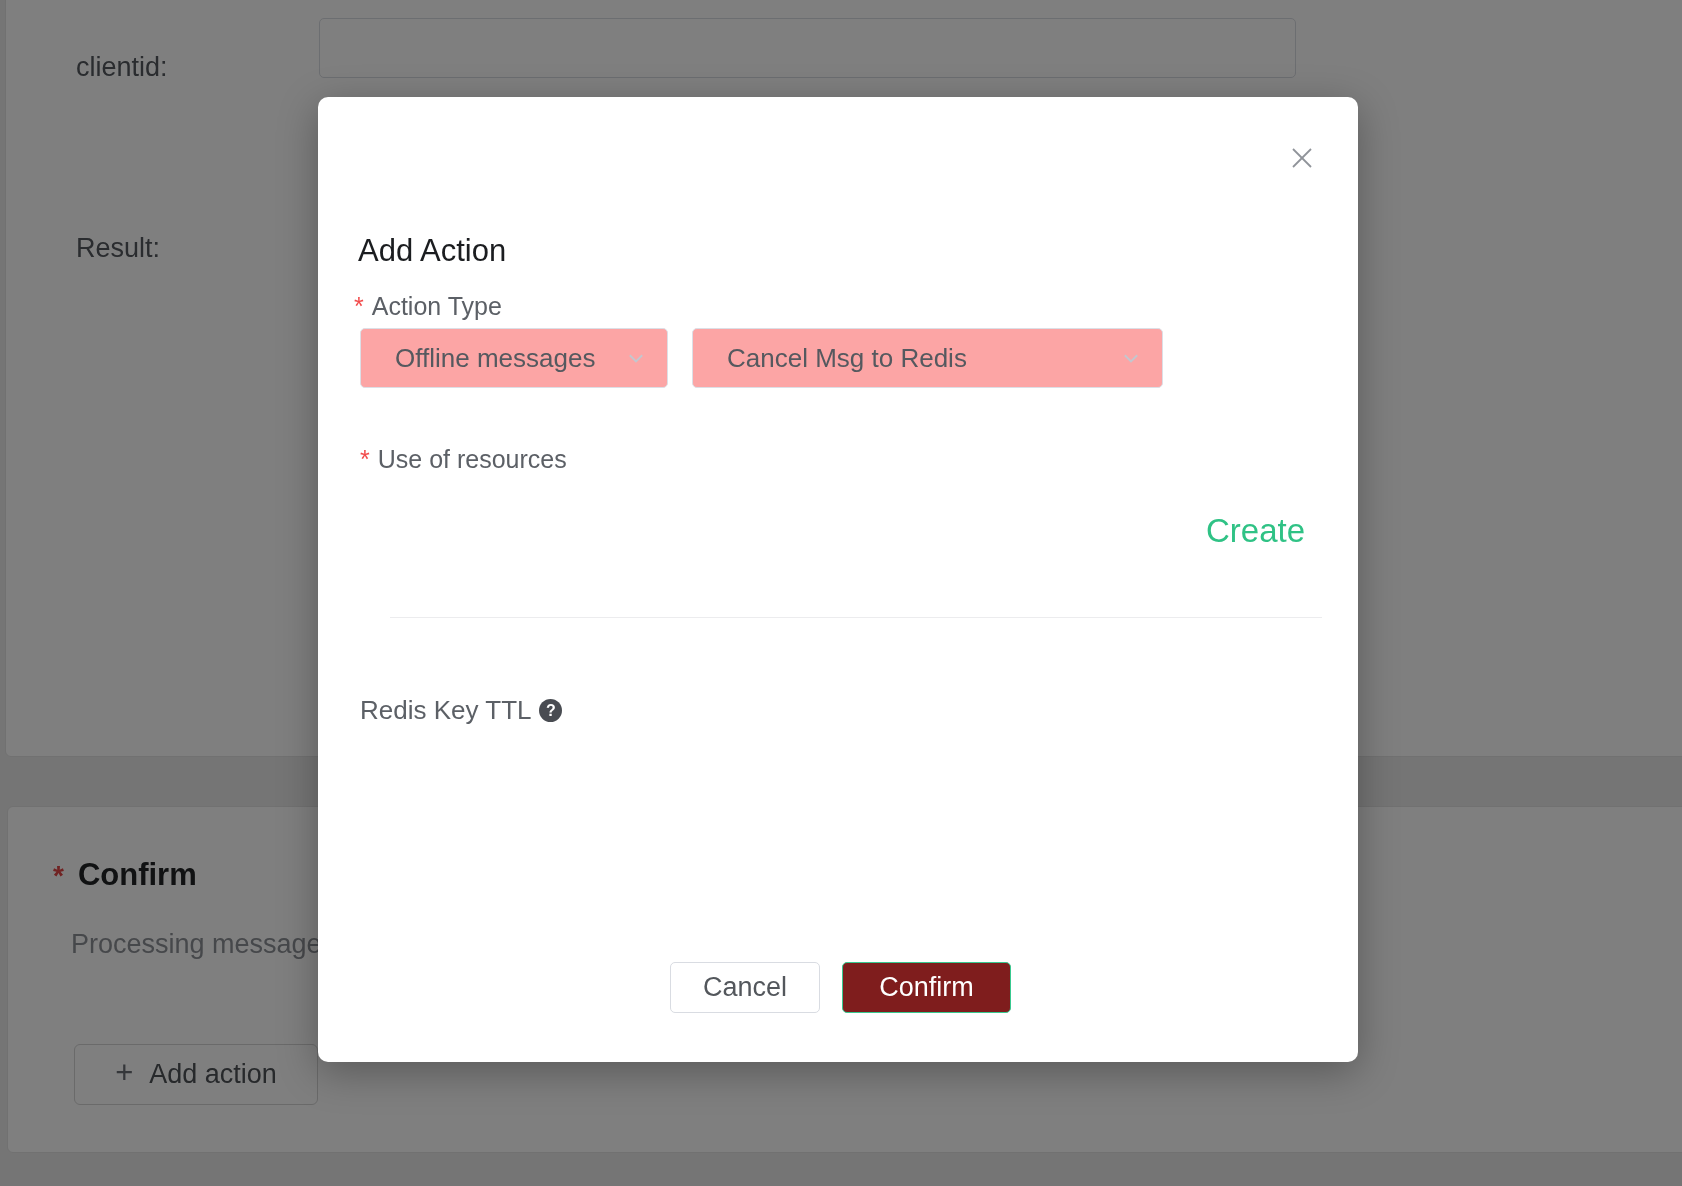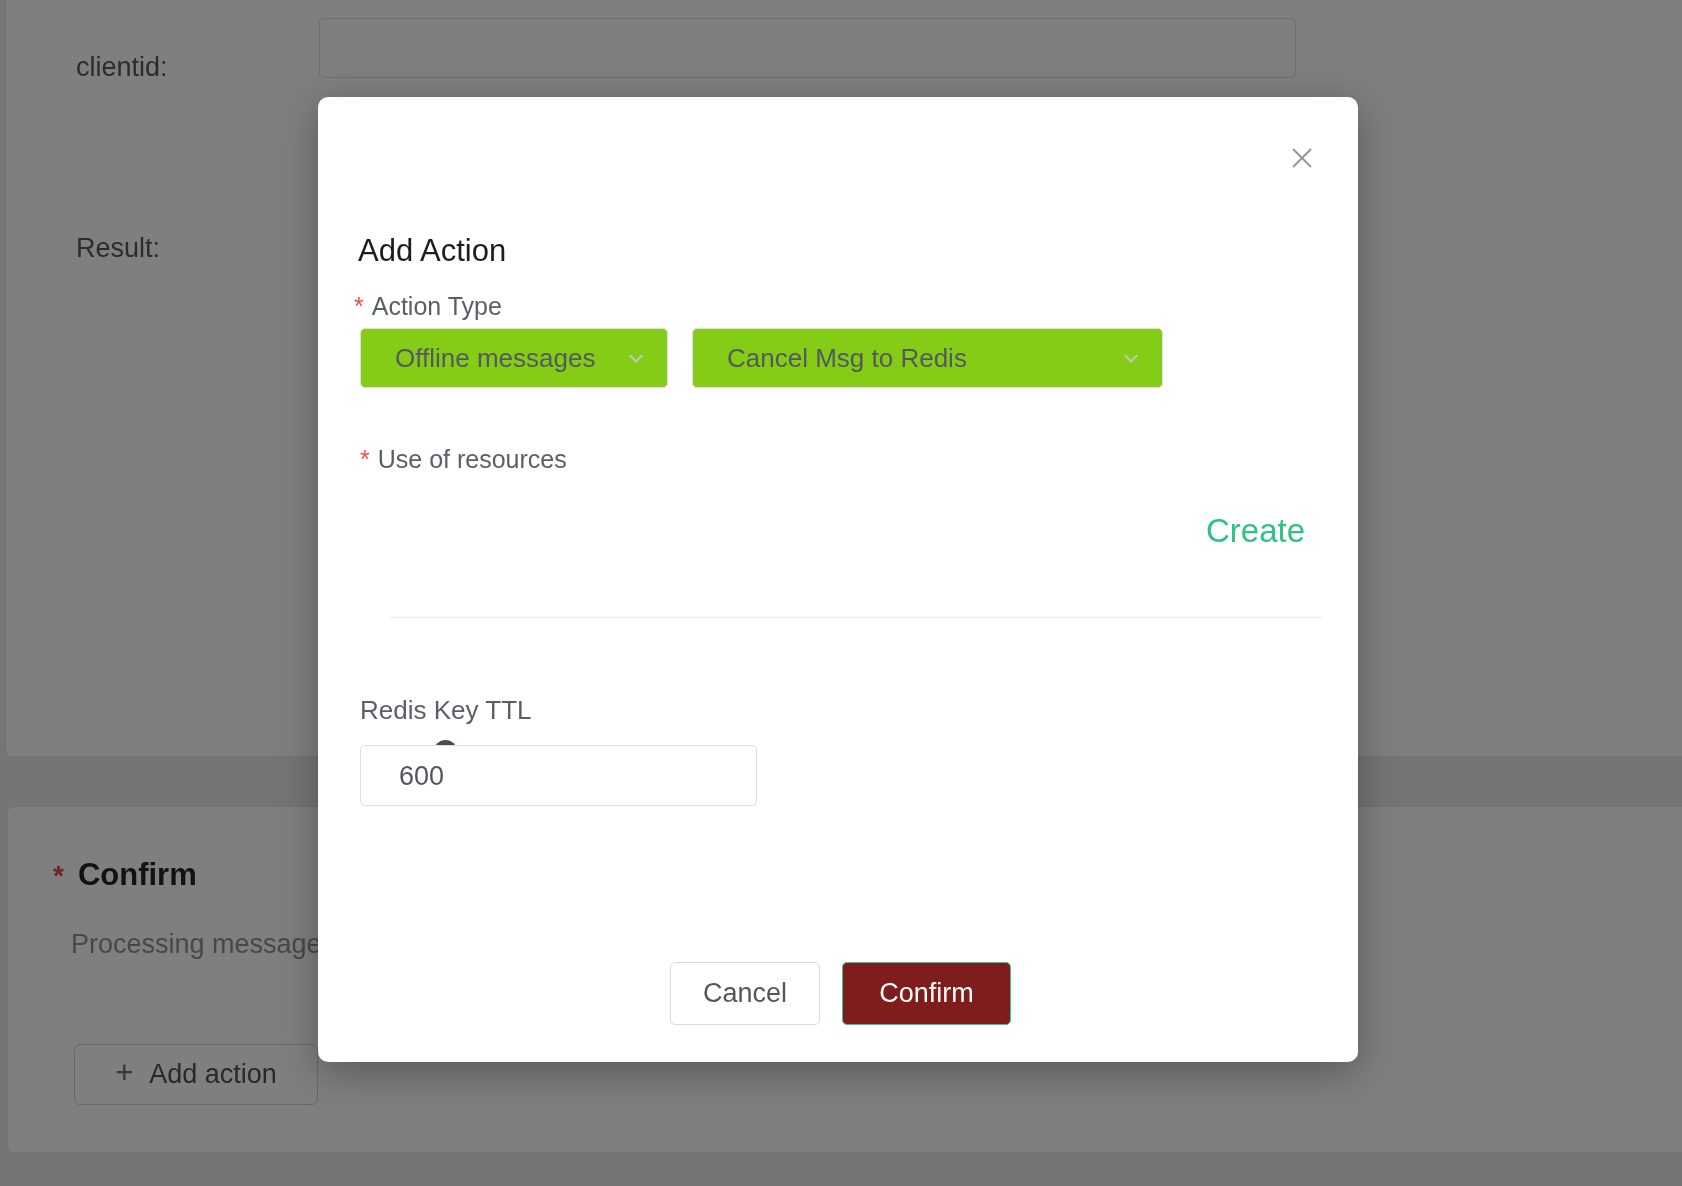--- a/index.html
+++ b/index.html
@@ -116,21 +116,21 @@
   }
   .field-label {
     position: absolute;
     font-size: 25px;
     color: #5c6066;
   }
   .field-label .req { color: #f24c4c; margin-right: 8px; }
   .select-box {
     position: absolute;
     height: 60px;
-    background: #84cc16;
+    background: #fca5a5;
     border: 1px solid #dcdfe6;
     border-radius: 5px;
     cursor: pointer;
   }
   .select-box .sel-text {
     position: absolute;
     left: 34px; top: 50%;
     transform: translateY(-50%);
     font-size: 26px;
     color: #55595f;
@@ -157,24 +157,23 @@
   }
   .divider {
     position: absolute;
     left: 72px; top: 520px;
     width: 932px; height: 0;
     border-top: 1px solid #ececee;
   }
   .ttl-label-row {
     position: absolute;
     left: 42px; top: 598px;
-    display: flex; align-items: center; gap: 14px;
+    display: flex; align-items: center; gap: 8px;
     font-size: 26px;
     color: #5c6066;
-    flex-direction: column;
   }
   .help-icon {
     width: 23px; height: 23px;
     border-radius: 50%;
     background: #494c52;
     color: #ffffff;
     font-size: 16px;
     font-weight: bold;
     display: flex; align-items: center; justify-content: center;
     cursor: pointer;
@@ -189,21 +188,21 @@
   }
   .ttl-input .val {
     position: absolute;
     left: 38px; top: 50%;
     transform: translateY(-50%);
     font-size: 27px;
     color: #53575c;
   }
   .btn {
     position: absolute;
-    top: 865px; height: 63px;
+    top: 865px; height: 51px;
     border-radius: 5px;
     display: flex; align-items: center; justify-content: center;
     font-size: 27px;
     cursor: pointer;
   }
   .btn-cancel {
     left: 352px; width: 150px;
     background: #fff;
     border: 1px solid #d9dce2;
     color: #53575c;
@@ -285,21 +284,18 @@
 
     <div class="divider"></div>
 
     <div class="ttl-label-row">
       <span>Redis Key TTL</span>
       <span class="help-icon">
           <span>?</span>
         </span>
     </div>
 
-    <div class="ttl-input">
-      <span class="val">600</span>
-    </div>
 
     <div class="btn btn-cancel">Cancel</div>
     <div class="btn btn-confirm">Confirm</div>
 
   </div>
 </div>
 
 </body></html>

